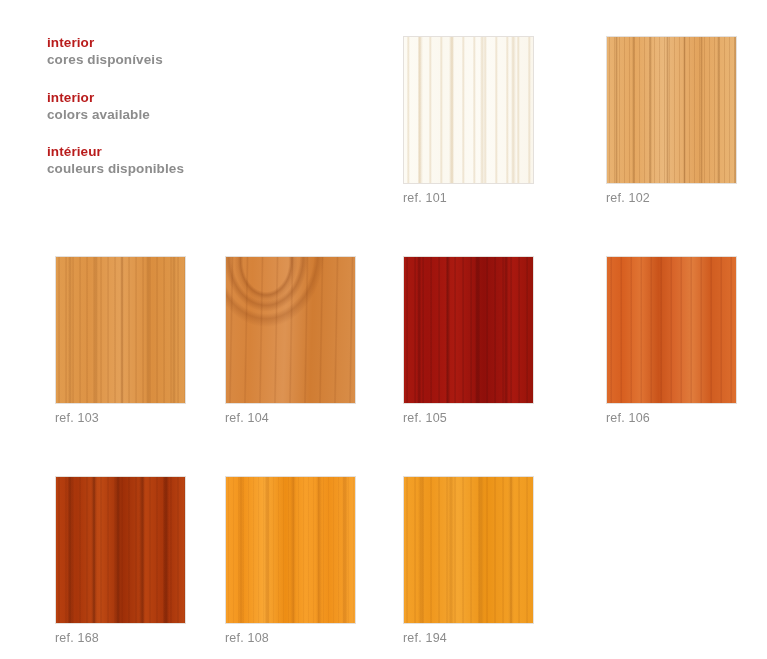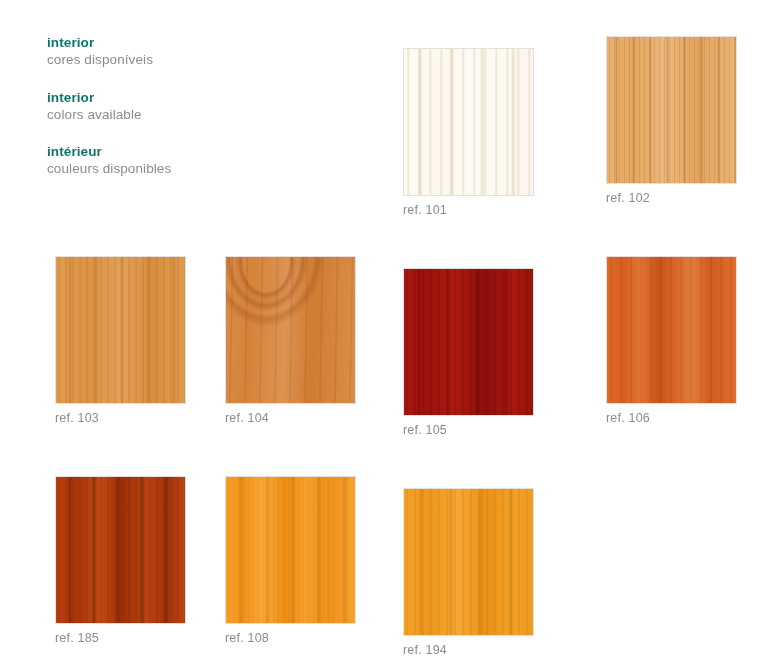--- a/index.html
+++ b/index.html
@@ -22,27 +22,27 @@
     top: 34px;
     width: 300px;
   }
   .heading-group {
     margin-bottom: 20px;
   }
   .heading-group:last-child { margin-bottom: 4px; }
   .heading-title {
     font-size: 13.5px;
     font-weight: bold;
-    color: #0f766e;
+    color: #b91c1c;
     line-height: 1.28;
     letter-spacing: .1px;
   }
   .heading-sub {
     font-size: 13.5px;
-    font-weight: normal;
+    font-weight: bold;
     color: #8c8c8c;
     line-height: 1.28;
     letter-spacing: .1px;
   }
 
   
   #swatch-grid {
     position: absolute;
     left: 47px;
     top: 36px;
@@ -52,21 +52,21 @@
     position: relative;
     height: 220px;
   }
   .swatch-cell {
     position: absolute;
     top: 0;
     width: 131px;
   }
   .swatch-cell[data-col="0"] { left: 8px; }
   .swatch-cell[data-col="1"] { left: 178px; }
-  .swatch-cell[data-col="2"] { left: 356px; margin-top: 12px; }
+  .swatch-cell[data-col="2"] { left: 356px; }
   .swatch-cell[data-col="3"] { left: 559px; }
 
   .swatch-chip {
     width: 129px;
     height: 146px;
     border: 1px solid #e4e0dc;
     position: relative;
     overflow: hidden;
     background: #d9a05a;
   }
@@ -309,21 +309,21 @@
       </div>
       <div class="swatch-label">ref. 106</div>
     </div>
   </div>
 
   <div class="swatch-row">
     <div class="swatch-cell" data-col="0">
       <div class="swatch-chip">
         <div class="grain tex-107"></div>
       </div>
-      <div class="swatch-label">ref. 185</div>
+      <div class="swatch-label">ref. 168</div>
     </div>
     <div class="swatch-cell" data-col="1">
       <div class="swatch-chip">
         <div class="grain tex-108"></div>
       </div>
       <div class="swatch-label">ref. 108</div>
     </div>
     <div class="swatch-cell" data-col="2">
       <div class="swatch-chip">
         <div class="grain tex-109"></div>

